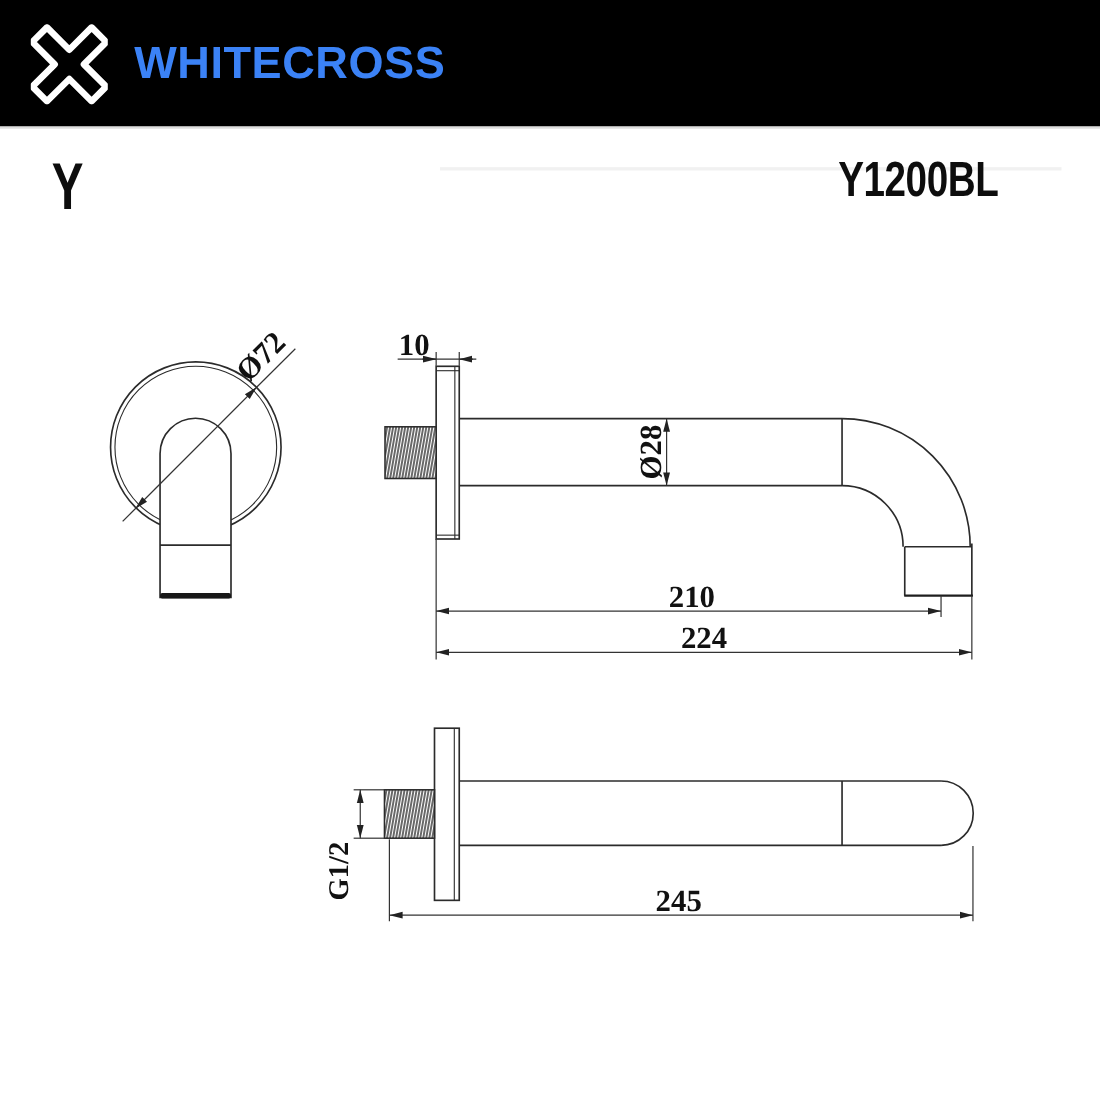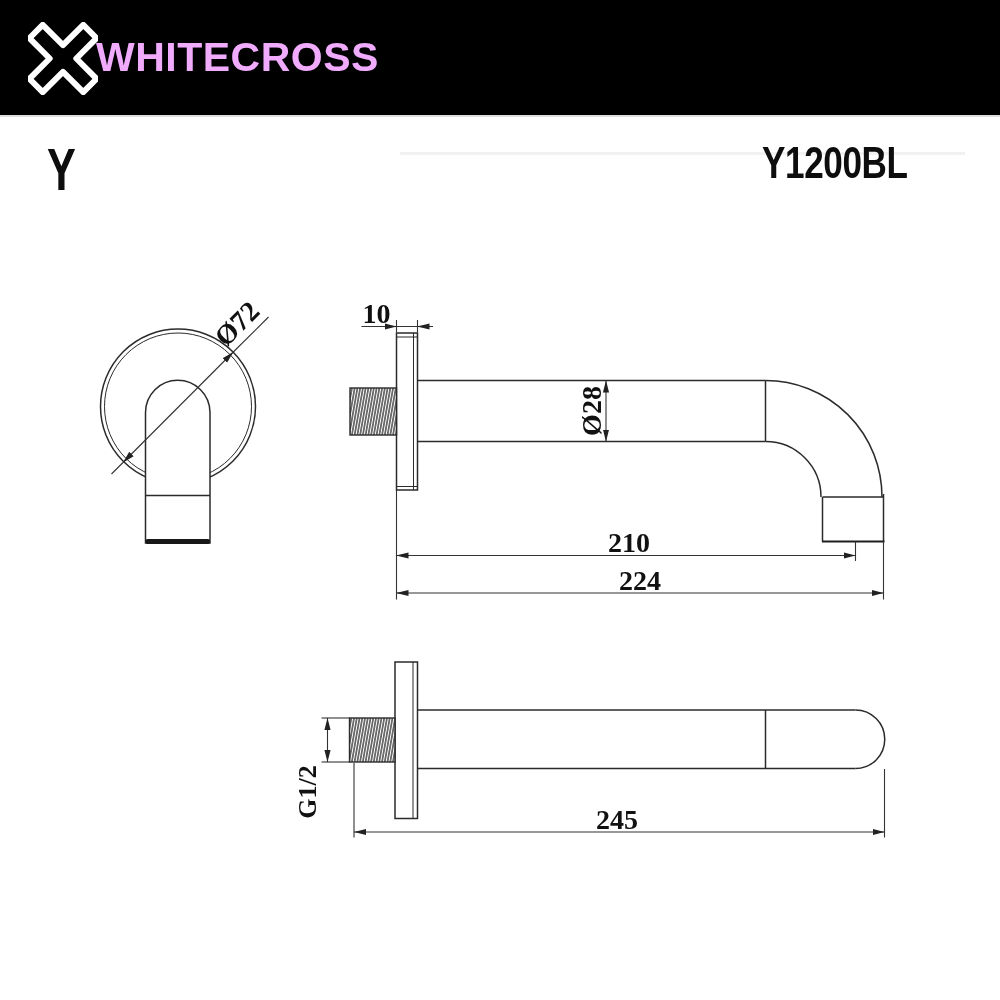--- a/index.html
+++ b/index.html
@@ -1,22 +1,22 @@
 <!DOCTYPE html>
 <html><head>
 <meta charset="utf-8">
 <style>
   html,body{margin:0;padding:0;background:#ffffff;}
   #page{position:relative;width:1000px;height:1000px;background:#ffffff;overflow:hidden;
         font-family:"Liberation Sans", sans-serif;}
   
   #header{position:absolute;left:0;top:0;width:1000px;height:115px;background:#000000;}
   #logo{position:absolute;left:28px;top:22px;width:70px;height:73px;}
-  #brand{position:absolute;left:96px;top:0;height:115px;display:flex;align-items:center;
-         color:#f0abfc;font-size:41px;font-weight:700;letter-spacing:0.5px;}
+  #brand{position:absolute;left:122px;top:0;height:115px;display:flex;align-items:center;
+         color:#3b82f6;font-size:41px;font-weight:700;letter-spacing:0.5px;}
   #header-divider{position:absolute;left:0;top:115px;width:1000px;height:2px;background:#dedede;}
   
   .series-label{position:absolute;left:47px;top:140px;font-size:60px;font-weight:700;color:#0d0d0d;
         transform:scaleX(0.72);transform-origin:left top;line-height:1;}
   .model-label{position:absolute;left:762px;top:140px;font-size:45px;font-weight:700;color:#0d0d0d;
         letter-spacing:-0.5px;transform:scaleX(0.78);transform-origin:left top;line-height:1;}
   .scan-streak{position:absolute;left:400px;top:152px;width:565px;height:3px;background:#f1f1f1;}
   
   #drawing{position:absolute;left:0;top:0;width:1000px;height:1000px;}
   .part{stroke:#2b2b2b;stroke-width:1.5;fill:none;}

